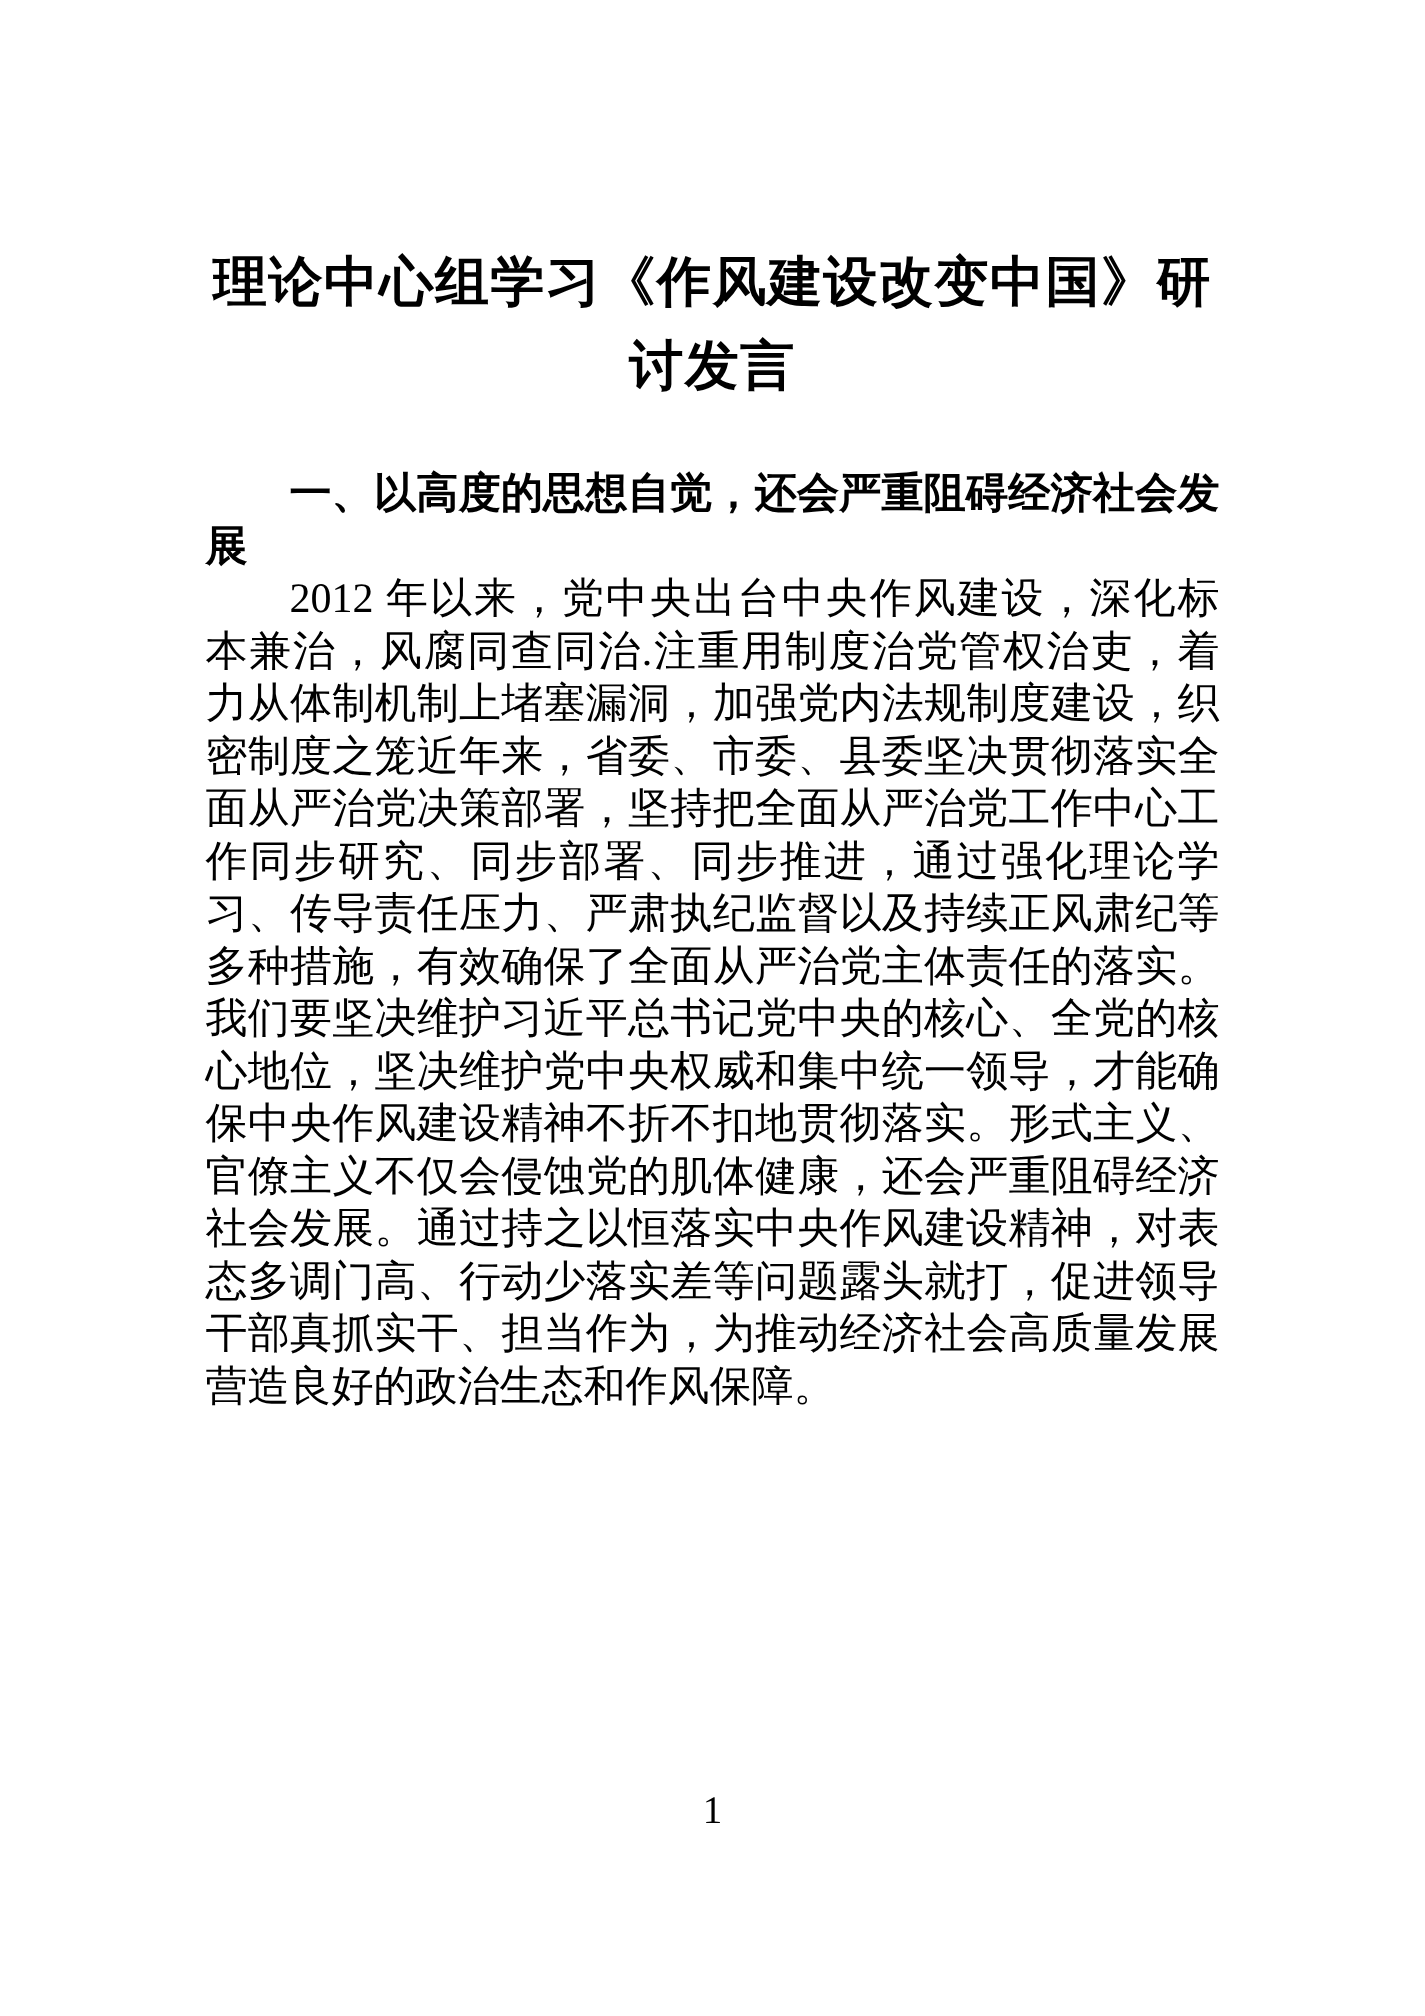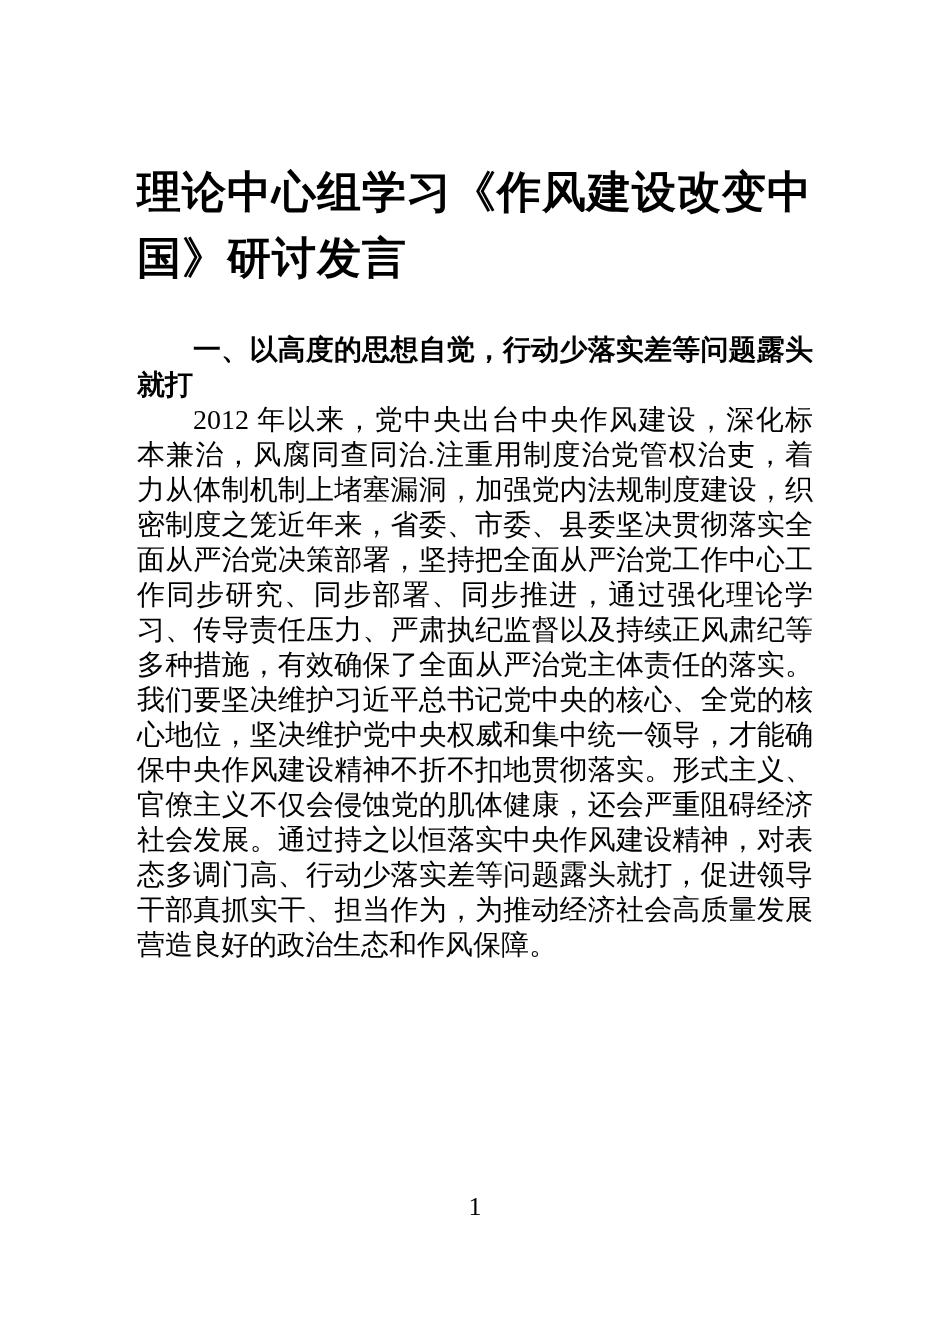--- a/index.html
+++ b/index.html
@@ -13,24 +13,24 @@
     position: relative;
     overflow: hidden;
   }
   .page {
     position: absolute;
     inset: 0;
     padding: 160px 137px 0 137px;
   }
   .doc-title {
     margin: 0 0 40px 0;
-    font-size: 44px;
+    font-size: 36px;
     font-weight: 700;
-    line-height: 66px;
-    text-align: left;
+    line-height: 56px;
+    text-align: center;
     letter-spacing: 1px;
   }
   .doc-body {
     font-size: 28px;
     line-height: 35px;
     text-align: justify;
     text-justify: inter-character;
     word-break: break-all;
   }
   .para {
@@ -51,19 +51,19 @@
   }
 </style>
 </head>
 <body>
 
 <div class="page">
 
   <h1 class="doc-title">理论中心组学习《作风建设改变中国》研讨发言</h1>
 
   <div class="doc-body">
-    <p class="para heading">一、以高度的思想自觉，行动少落实差等问题露头就打</p>
+    <p class="para heading">一、以高度的思想自觉，还会严重阻碍经济社会发展</p>
     <p class="para">2012 年以来，党中央出台中央作风建设，深化标本兼治，风腐同查同治.注重用制度治党管权治吏，着力从体制机制上堵塞漏洞，加强党内法规制度建设，织密制度之笼近年来，省委、市委、县委坚决贯彻落实全面从严治党决策部署，坚持把全面从严治党工作中心工作同步研究、同步部署、同步推进，通过强化理论学习、传导责任压力、严肃执纪监督以及持续正风肃纪等多种措施，有效确保了全面从严治党主体责任的落实。我们要坚决维护习近平总书记党中央的核心、全党的核心地位，坚决维护党中央权威和集中统一领导，才能确保中央作风建设精神不折不扣地贯彻落实。形式主义、官僚主义不仅会侵蚀党的肌体健康，还会严重阻碍经济社会发展。通过持之以恒落实中央作风建设精神，对表态多调门高、行动少落实差等问题露头就打，促进领导干部真抓实干、担当作为，为推动经济社会高质量发展营造良好的政治生态和作风保障。</p>
   </div>
 
   <div class="page-number">1</div>
 
 </div>
 
 </body></html>

